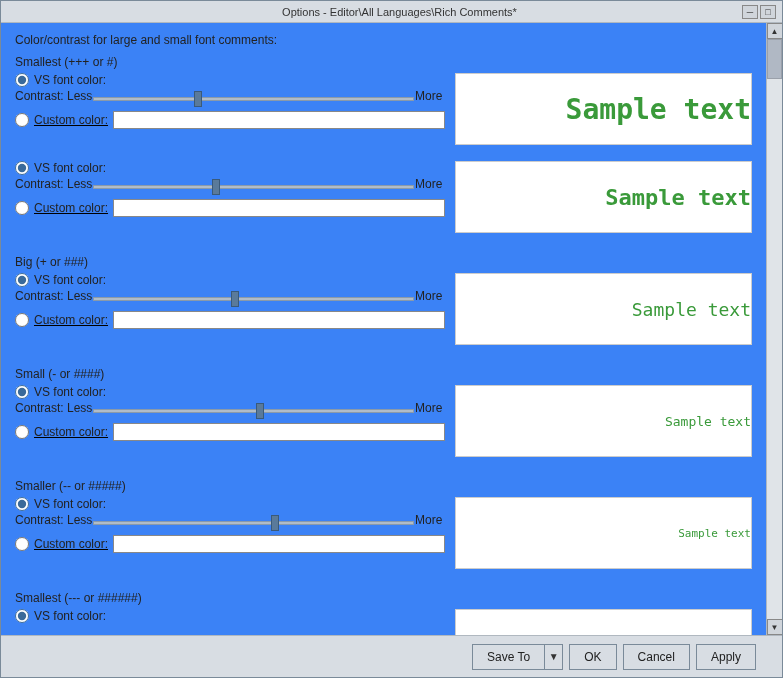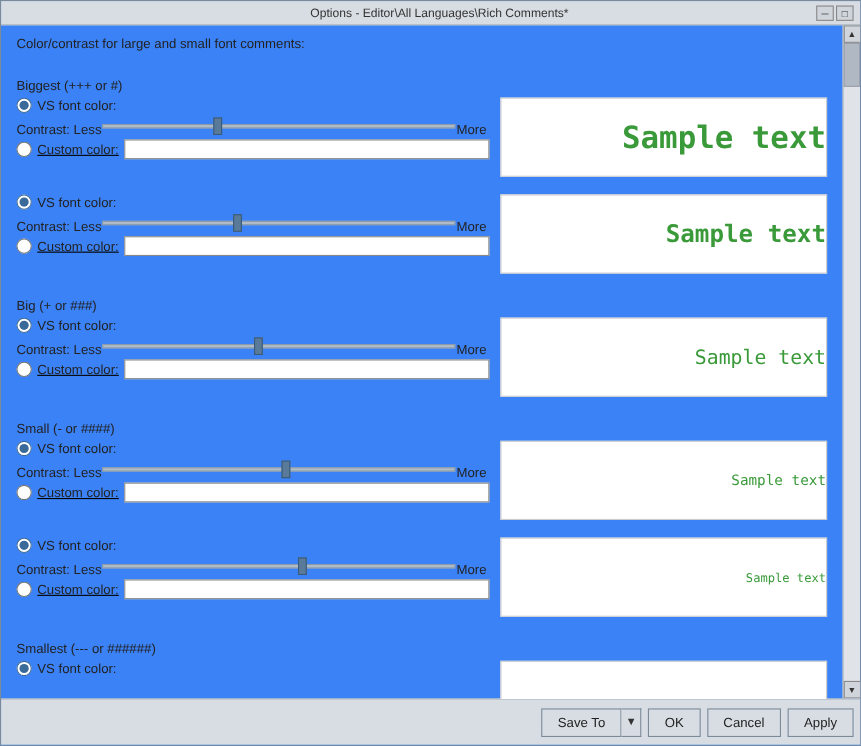--- a/index.html
+++ b/index.html
@@ -106,21 +106,21 @@
     }
     .section-heading {
       font-size: 12px;
       color: #222;
       margin-bottom: 4px;
       margin-top: 6px;
     }
     .description {
       font-size: 12px;
       color: #222;
-      margin-bottom: 24px;
+      margin-bottom: 8px;
     }
     .font-section {
       margin-bottom: 4px;
     }
     .font-section-row {
       display: flex;
       align-items: flex-start;
       gap: 10px;
     }
     .controls-col {
@@ -147,21 +147,21 @@
       align-items: flex-end;
       gap: 5px;
       margin-bottom: 2px;
     }
     .radio-row label {
       font-size: 12px;
       color: #222;
     }
     .slider-row {
       display: flex;
-      align-items: flex-end;
+      align-items: flex-start;
       gap: 1px;
       margin-bottom: 2px;
     }
     .slider-label {
       font-size: 12px;
       color: #222;
       min-width: 70px;
       text-align: right;
     }
     .slider-container {
@@ -216,21 +216,21 @@
       min-width: 70px;
       text-align: right;
     }
     .bottom-bar {
       height: 42px;
       background: #d8dde3;
       border-top: 1px solid #b0b8c0;
       display: flex;
       align-items: center;
       justify-content: flex-end;
-      padding: 0 6px;
+      padding: 0 26px;
       gap: 6px;
       flex-shrink: 0;
     }
     .btn {
       height: 26px;
       padding: 0 14px;
       background: #d8dde3;
       border: 1px solid #7a8a99;
       font-size: 12px;
       color: #222;
@@ -278,21 +278,21 @@
       <div class="title-btn">□</div>
     </div>
   </div>
 
   <div class="content-area">
     <div class="main-panel">
       <div class="description">Color/contrast for large and small font comments:</div>
 
       <div id="sections-container">
           <div class="font-section">
-    <div class="section-heading">Biggest (+++ or #)</div>
+    <div class="section-heading">Smallest (+++ or #)</div>
     <div class="font-section-row">
       <div class="controls-col">
         <div class="radio-row">
           <input type="radio" name="font-biggest" id="vs-biggest" checked="" style="">
           <label for="vs-biggest">VS font color:</label>
         </div>
         <div class="slider-row">
           <span class="slider-label">Contrast: Less</span>
           <div class="slider-container">
             <input type="range" min="0" max="100" value="32" style="width: 100%;">
@@ -393,20 +393,21 @@
       </div>
       <div class="preview-col">
         <div class="preview-box">
           <span class="preview-text" style="font-size:13px; ">Sample text</span>
         </div>
       </div>
     </div>
   </div>
           <div class="section-divider"></div>
           <div class="font-section">
+    <div class="section-heading">Smaller (-- or #####)</div>
     <div class="font-section-row">
       <div class="controls-col">
         <div class="radio-row">
           <input type="radio" name="font-smaller" id="vs-smaller" checked="" style="">
           <label for="vs-smaller">VS font color:</label>
         </div>
         <div class="slider-row">
           <span class="slider-label">Contrast: Less</span>
           <div class="slider-container">
             <input type="range" min="0" max="100" value="57" style="width: 100%;">

